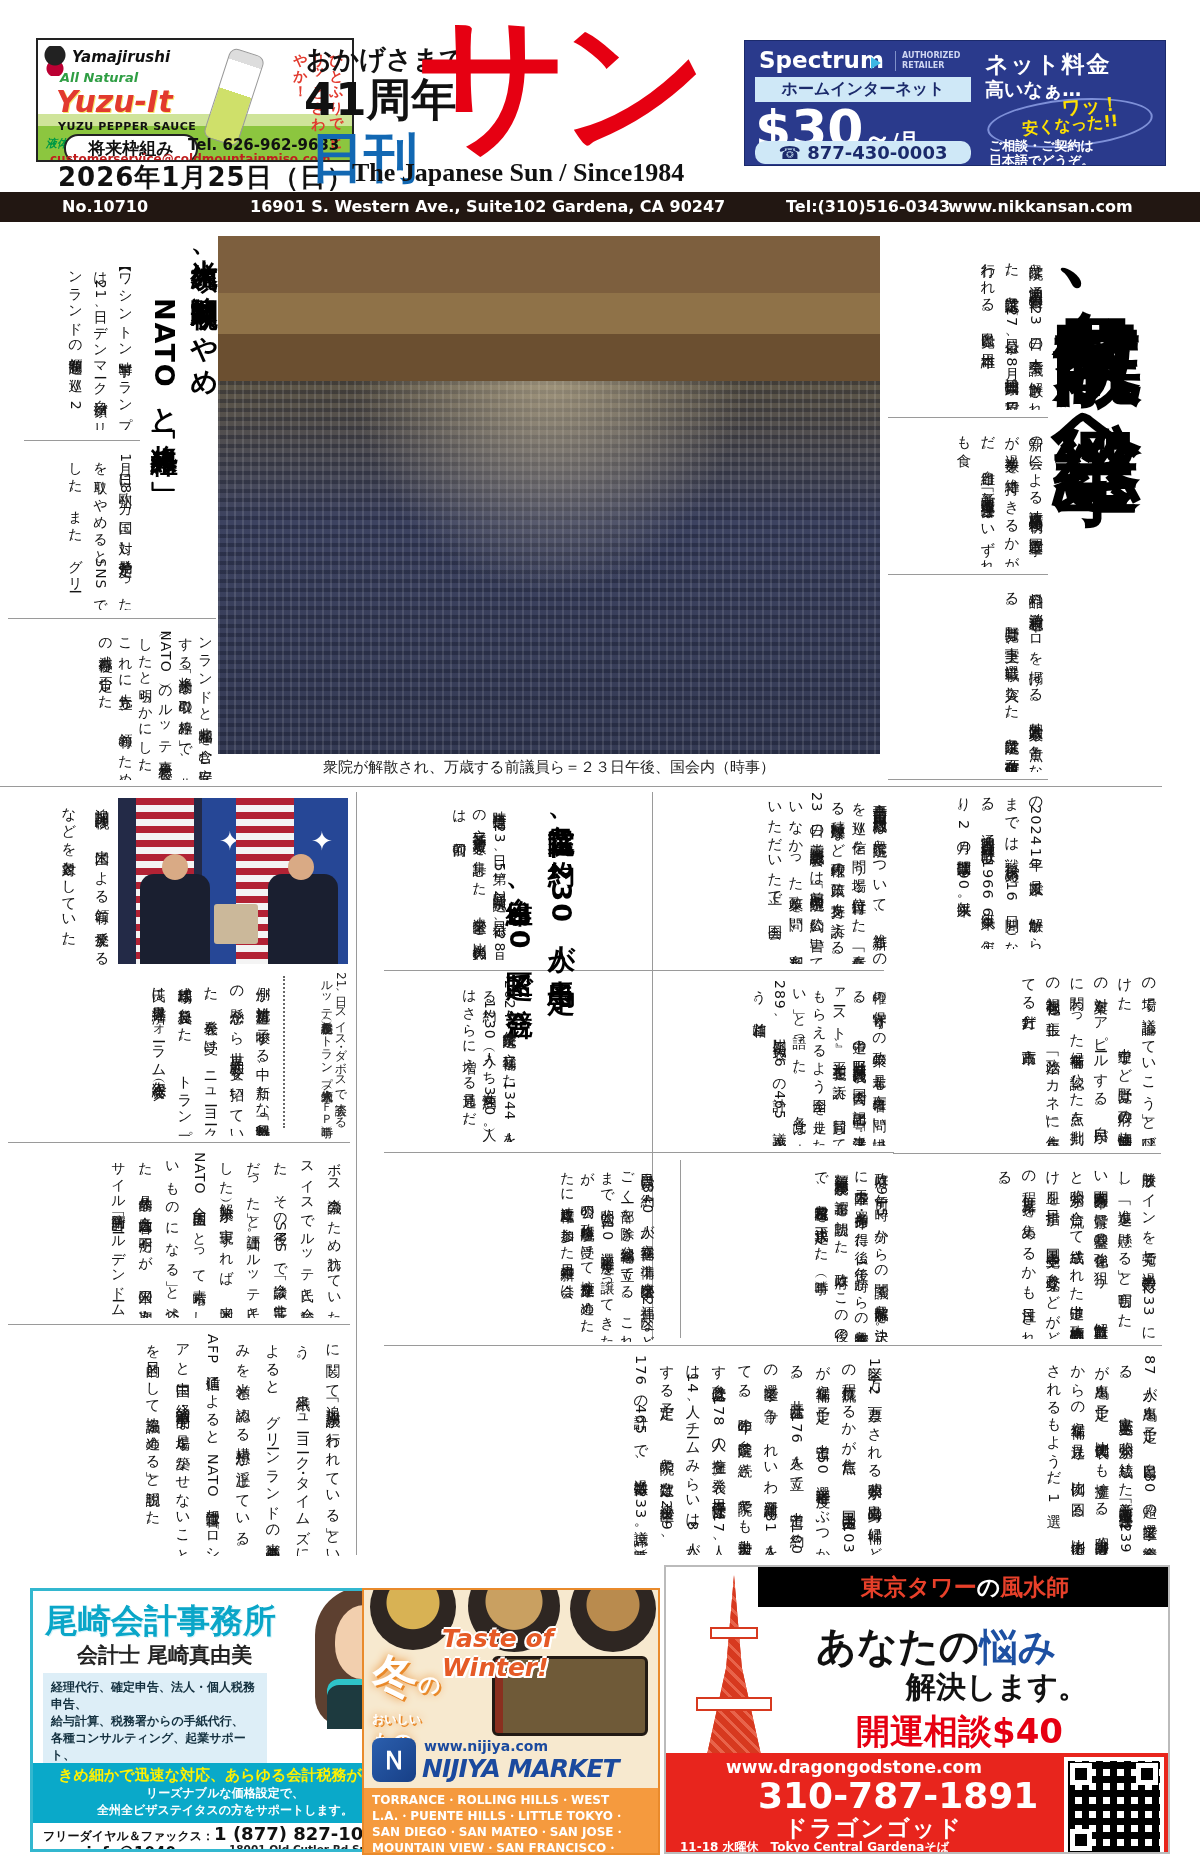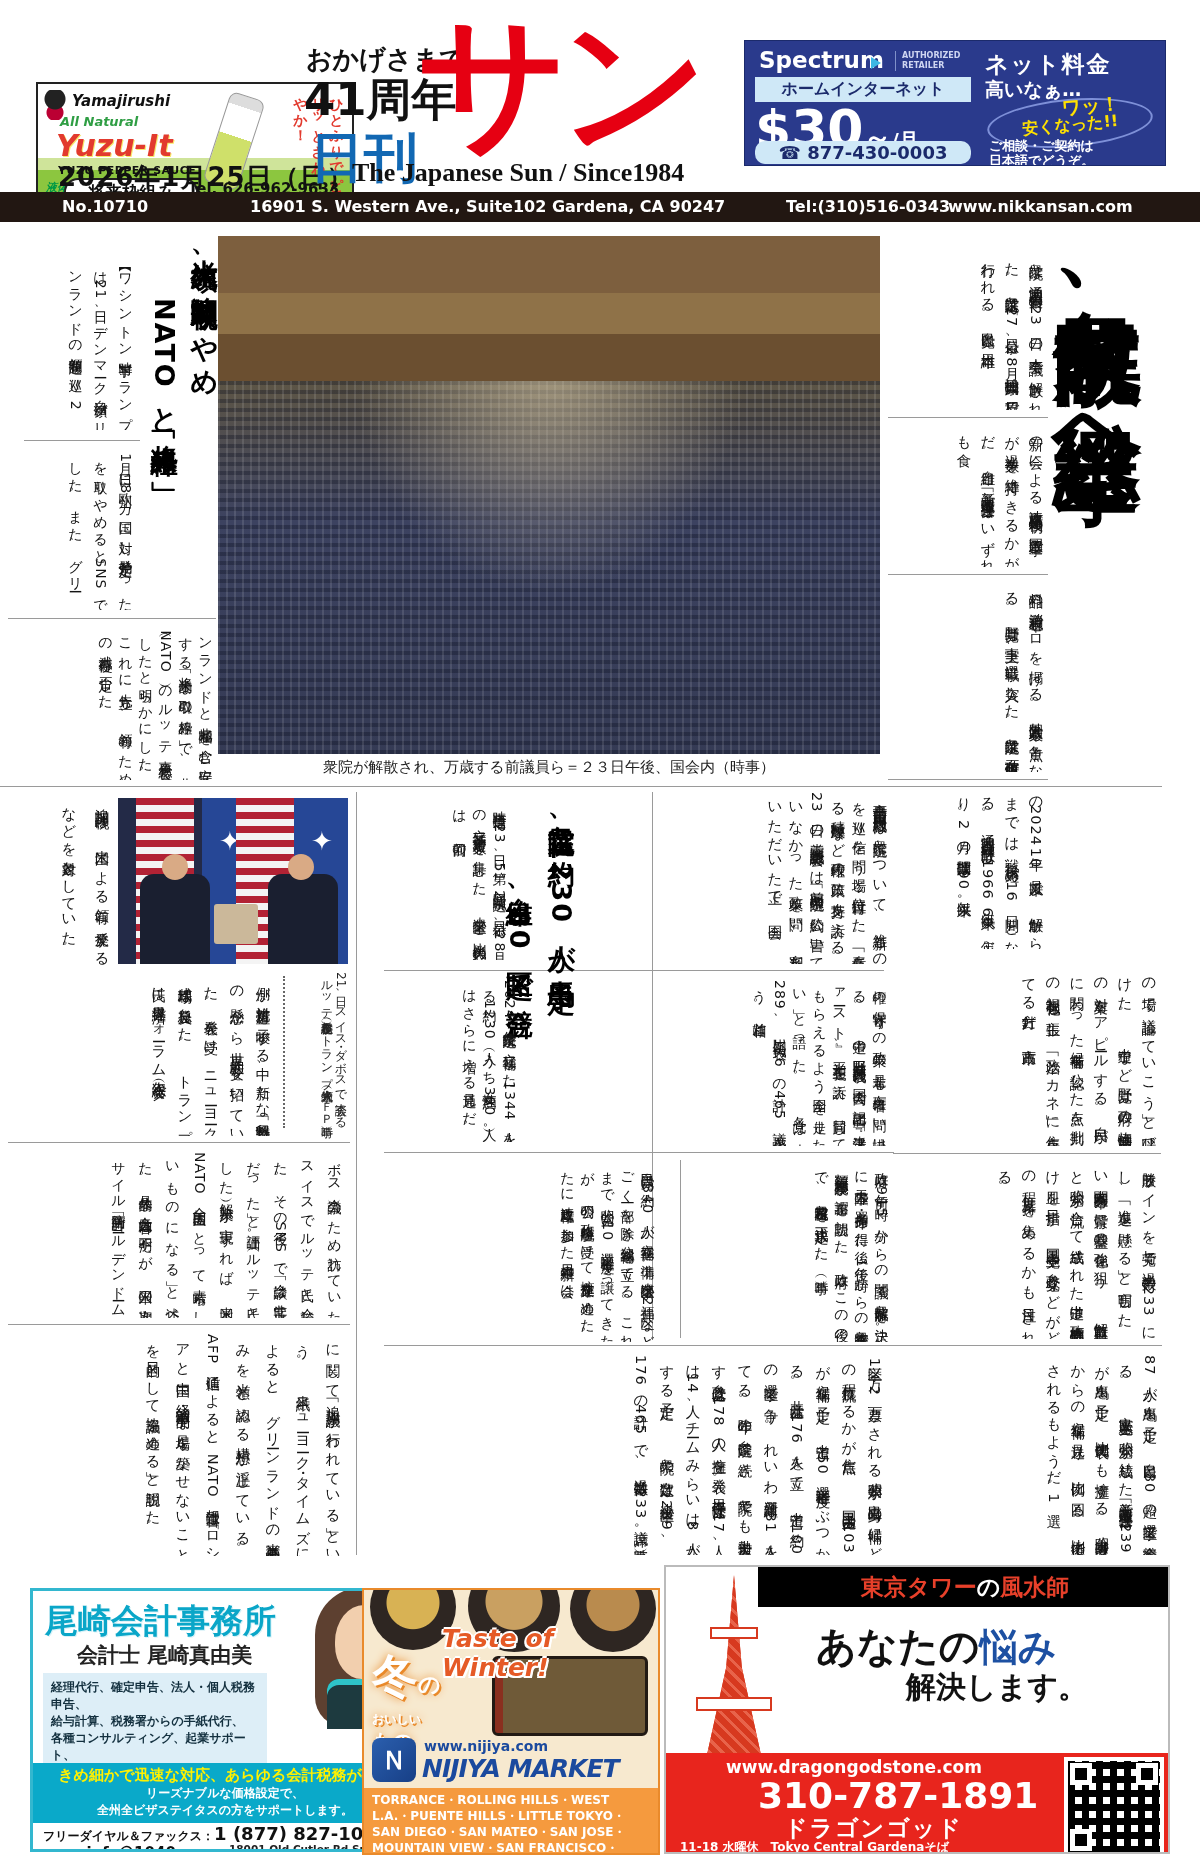--- a/index.html
+++ b/index.html
@@ -42,21 +42,21 @@
   .tower{clip-path:polygon(50% 0,57% 42%,82% 100%,18% 100%,43% 42%);
     background:repeating-linear-gradient(45deg,#d7391f 0 6px,#e8634a 6px 9px),#d7391f;}
   .towerdeck{position:absolute;background:#fff;border:2px solid #d7391f;box-sizing:border-box;}
 </style>
 </head>
 <body>
 
 <div id="page">
 
   <div class="abs adbox" style="left:36px;top:38px;width:318px;height:124px;border:2px solid #222;
-              background:linear-gradient(180deg,#fff 0 62%,#cfe49a 62% 72%,#8cc63f 72% 100%);overflow:hidden;margin-top:44px;">
+              background:linear-gradient(180deg,#fff 0 62%,#cfe49a 62% 72%,#8cc63f 72% 100%);overflow:hidden;">
     <div class="abs" style="left:6px;top:6px;width:22px;height:30px;background:radial-gradient(circle at 50% 30%,#222 10px,rgba(0,0,0,0) 11px),radial-gradient(circle at 50% 75%,#b03 8px,rgba(0,0,0,0) 9px);"></div>
     <div class="abs bold" style="left:34px;top:8px;font-style:italic;font-size:15px;">Yamajirushi</div>
     <div class="abs bold" style="left:22px;top:30px;color:#2f9e44;font-style:italic;font-size:13px;">All Natural</div>
     <div class="abs bold" style="left:18px;top:44px;color:#e23a2e;font-style:italic;font-size:30px;text-shadow:1px 1px 0 #f7e96b;">Yuzu-It</div>
     <div class="abs bold" style="left:20px;top:80px;font-size:11px;letter-spacing:.5px;">YUZU PEPPER SAUCE</div>
     <div class="abs" style="left:8px;top:96px;font-size:11px;color:#094;font-weight:bold;font-style:italic;">液体</div>
     <div class="abs bold" style="left:26px;top:94px;width:130px;background:#fff;border:2px solid #222;border-radius:14px;text-align:center;font-size:17px;padding:1px 0;">将来枠組み</div>
     <div class="abs" style="left:178px;top:10px;width:34px;height:92px;transform:rotate(18deg);background:linear-gradient(180deg,#ddd 0 12%,#fff 12% 45%,#cfe06a 45% 100%);border:1px solid #999;border-radius:8px;"></div>
     <div class="abs v bold" style="right:6px;top:4px;height:96px;color:#e23a2e;font-size:14px;line-height:18px;">ひとふりでピリッとさわやか！</div>
     <div class="abs bold" style="left:150px;top:96px;font-size:15px;color:#111;">Tel. 626-962-9633</div>
@@ -225,20 +225,21 @@
     <div class="abs" style="left:92px;top:0;width:414px;height:40px;background:#000;text-align:center;font-weight:900;font-size:23px;line-height:40px;">
       <span style="color:#e8402a;">東京タワー</span><span style="color:#fff;">の</span><span style="color:#e8402a;">風水師</span>
     </div>
     <div class="abs tower" style="left:12px;top:8px;width:112px;height:220px;"></div>
     <div class="towerdeck" style="left:44px;top:60px;width:48px;height:12px;"></div>
     <div class="towerdeck" style="left:30px;top:130px;width:76px;height:14px;"></div>
     <div class="abs" style="left:150px;top:52px;">
       <span style="font-size:40px;font-weight:900;color:#111;">あなたの</span><span style="font-size:38px;font-weight:900;color:#1d50a2;">悩み</span>
     </div>
     <div class="abs" style="left:240px;top:100px;font-size:30px;font-weight:900;color:#111;">解決します。</div>
+    <div class="abs" style="left:190px;top:142px;font-size:34px;font-weight:900;color:#e60012;">開運相談$40</div>
     <div class="abs" style="left:0;top:186px;width:100%;height:103px;background:#e8251d;">
       <div class="abs" style="left:60px;top:4px;color:#fff;font-weight:900;font-size:17px;">www.dragongodstone.com</div>
       <div class="abs" style="left:92px;top:22px;color:#fff;font-weight:900;font-size:36px;">310-787-1891</div>
       <div class="abs" style="left:118px;top:60px;color:#fff;font-weight:900;font-size:23px;letter-spacing:2px;">ドラゴンゴッド</div>
       <div class="abs" style="left:14px;top:86px;color:#fff;font-weight:bold;font-size:12px;">11-18 水曜休　Tokyo Central Gardenaそば</div>
       <div class="abs qr" style="left:398px;top:4px;width:92px;height:92px;border:4px solid #fff;">
         <div class="qrcorner" style="left:2px;top:2px;"></div>
         <div class="qrcorner" style="right:2px;top:2px;"></div>
         <div class="qrcorner" style="left:2px;bottom:2px;"></div>
       </div>

